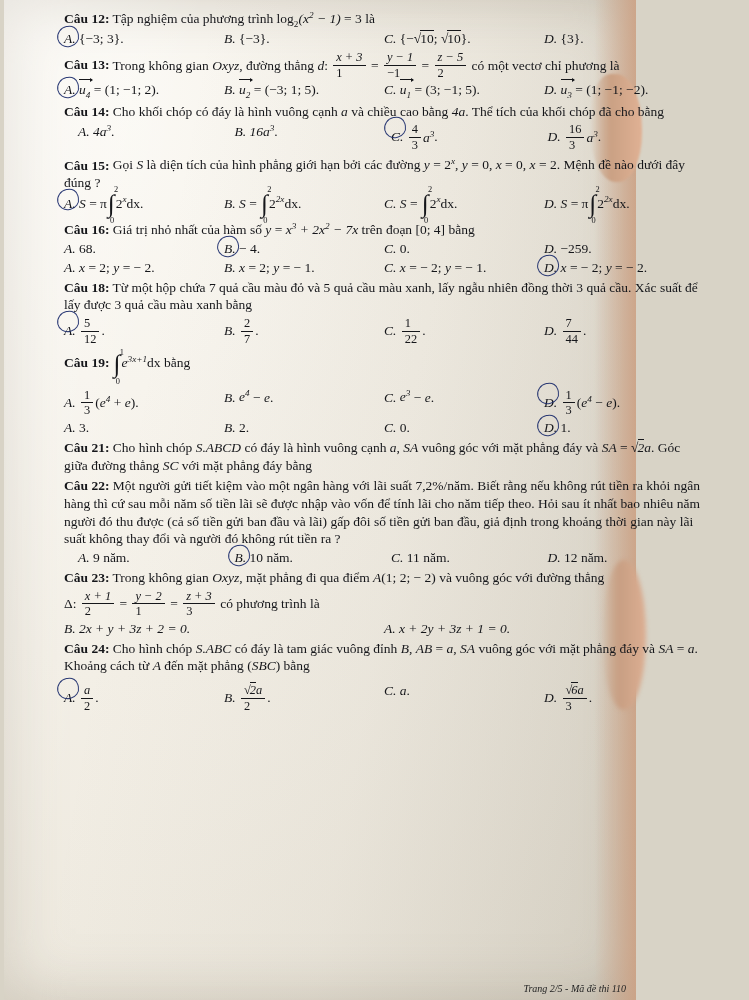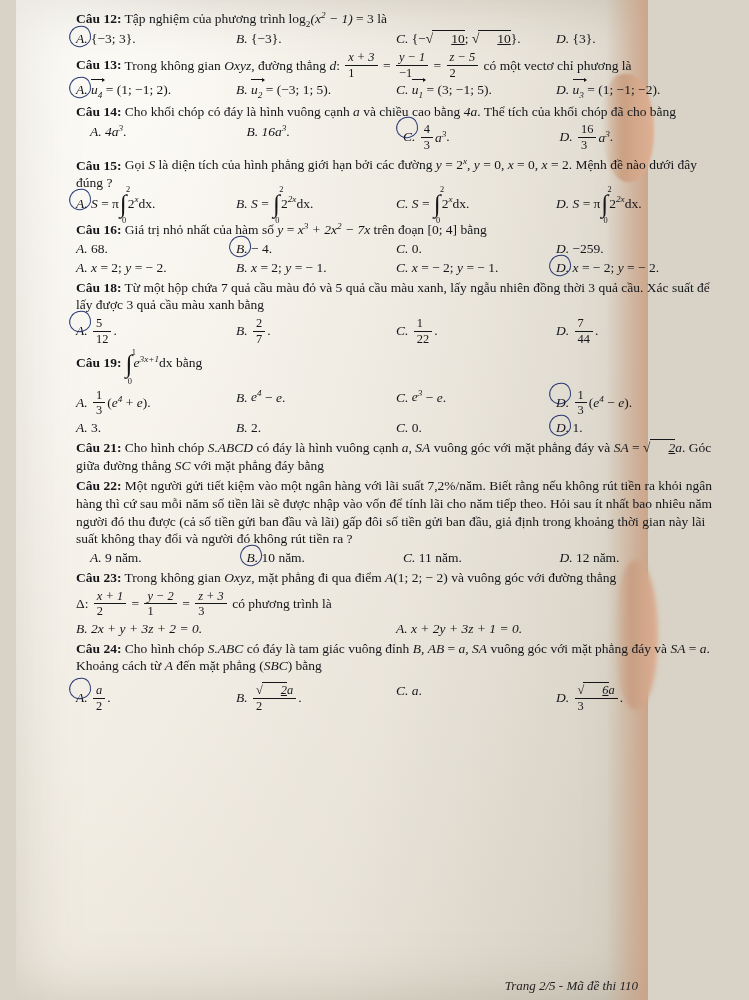--- a/index.html
+++ b/index.html
@@ -6,21 +6,21 @@
   body{
     width:749px;height:1000px;
     background:#d8d3c6;
     font-family:"Liberation Serif", serif;
     overflow:hidden;
     position:relative;
   }
   
   #paper{
     position:absolute;
-    left:16px;top:0;width:632px;height:1000px;
+    left:4px;top:0;width:632px;height:1000px;
     background:
       radial-gradient(ellipse at 20% 10%, #fbf9f4 0%, #f3efe6 45%, #e9e4d8 100%);
     box-shadow:inset 0 0 60px rgba(140,130,110,.35);
   }
   
   #paper:before{
     content:"";position:absolute;inset:0;
     background:linear-gradient(100deg, rgba(255,255,255,.45) 0%, rgba(255,255,255,0) 25%,
                 rgba(120,110,90,.06) 60%, rgba(90,80,60,.16) 100%);
     pointer-events:none;
@@ -67,31 +67,31 @@
   sup{font-size:.68em;vertical-align:super;}
   sub{font-size:.68em;vertical-align:sub;}
   
   .intg{display:inline-block;position:relative;vertical-align:-0.35em;margin:0 1px;}
   .intg .sym{font-size:1.85em;line-height:.75;font-family:"Liberation Serif",serif;}
   .intg .top{position:absolute;top:-10px;left:6px;font-size:.62em;}
   .intg .bot{position:absolute;bottom:-9px;left:2px;font-size:.62em;}
   .vec{position:relative;display:inline-block;text-align:center;}
   .vec:after{content:"";position:absolute;left:0;right:-2px;top:-3px;border-top:1px solid #15161a;}
   .vec:before{content:"";position:absolute;right:-3px;top:-4px;border-left:3px solid #15161a;border-top:2px solid transparent;border-bottom:2px solid transparent;}
-  .sqrt{border-top:1px solid #15161a;padding-left:19px;margin-left:-1px;text-decoration:underline;}
+  .sqrt{border-top:1px solid #15161a;padding-left:0;margin-left:-1px;}
   
   .circled{position:relative;}
   .circled:before{
     content:"";position:absolute;left:-7px;top:-5px;width:20px;height:19px;
     border:1.6px solid #1b2b6b;border-radius:55% 45% 50% 50%;
     transform:rotate(-12deg);
     opacity:.92;
   }
   .footer{
-    position:absolute;right:10px;bottom:6px;font-size:13px;font-style:italic;color:#222;
+    position:absolute;right:10px;bottom:6px;font-size:10px;font-style:italic;color:#222;
   }
 </style>
 </head>
 <body>
 
 <div id="paper">
   <div class="hand"></div>
   <div class="thumb"></div>
   <div class="thumb2"></div>
 

